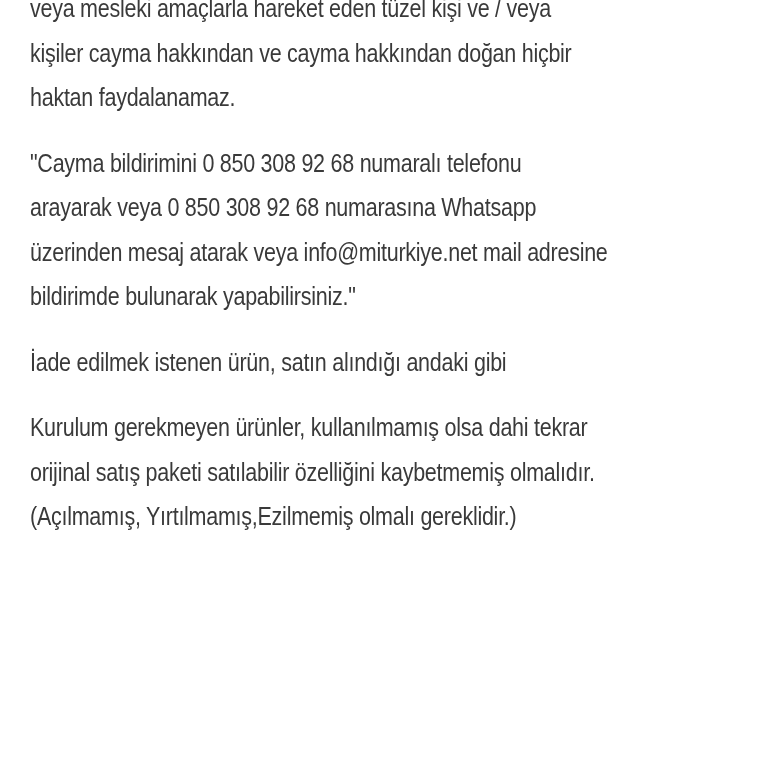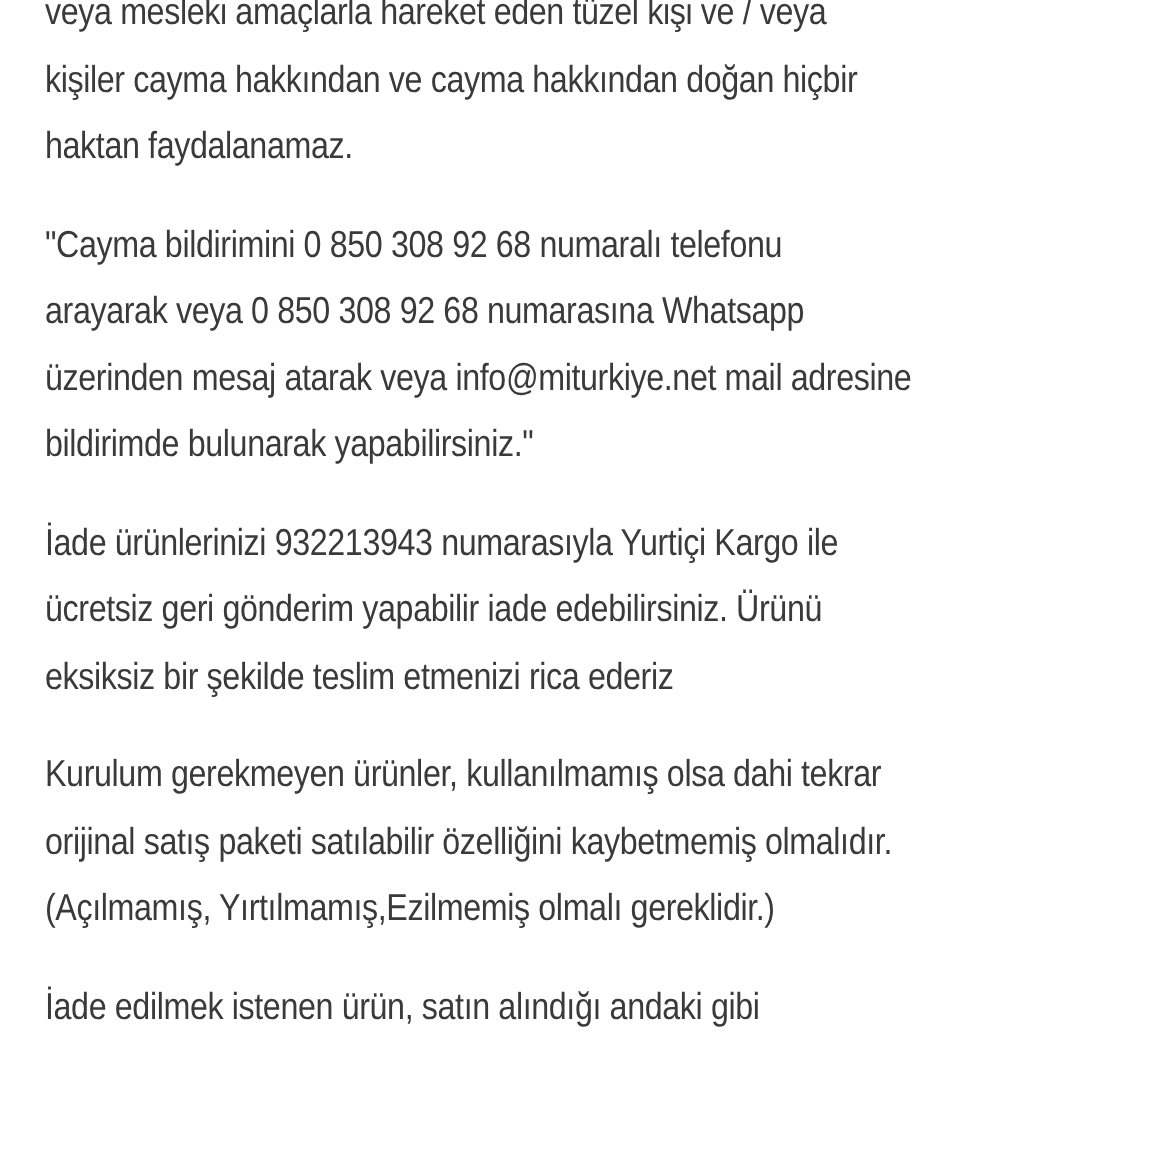--- a/index.html
+++ b/index.html
@@ -43,25 +43,20 @@
     <span class="line" style="transform: scaleX(0.86);">kişiler cayma hakkından ve cayma hakkından doğan hiçbir</span>
     <span class="line" style="transform: scaleX(0.86);">haktan faydalanamaz.</span>
   </div>
   <div class="para">
     <span class="line" style="transform: scaleX(0.86);">"Cayma bildirimini 0 850 308 92 68 numaralı telefonu</span>
     <span class="line" style="transform: scaleX(0.86);">arayarak veya 0 850 308 92 68 numarasına Whatsapp</span>
     <span class="line" style="transform: scaleX(0.86);">üzerinden mesaj atarak veya info@miturkiye.net mail adresine</span>
     <span class="line" style="transform: scaleX(0.86);">bildirimde bulunarak yapabilirsiniz."</span>
   </div>
   <div class="para">
-    <span class="line" style="transform: scaleX(0.86);">İade ürünlerinizi 932213943 numarasıyla Yurtiçi Kargo ile</span>
-    <span class="line" style="transform: scaleX(0.86);">ücretsiz geri gönderim yapabilir iade edebilirsiniz. Ürünü</span>
-    <span class="line" style="transform: scaleX(0.86);">eksiksiz bir şekilde teslim etmenizi rica ederiz</span>
+    <span class="line" style="transform: scaleX(0.86);">İade edilmek istenen ürün, satın alındığı andaki gibi</span>
   </div>
   <div class="para">
     <span class="line" style="transform: scaleX(0.86);">Kurulum gerekmeyen ürünler, kullanılmamış olsa dahi tekrar</span>
     <span class="line" style="transform: scaleX(0.86);">orijinal satış paketi satılabilir özelliğini kaybetmemiş olmalıdır.</span>
     <span class="line" style="transform: scaleX(0.86);">(Açılmamış, Yırtılmamış,Ezilmemiş olmalı gereklidir.)</span>
   </div>
-  <div class="para">
-    <span class="line" style="transform: scaleX(0.86);">İade edilmek istenen ürün, satın alındığı andaki gibi</span>
-  </div>
 </div>
 
 </body></html>

